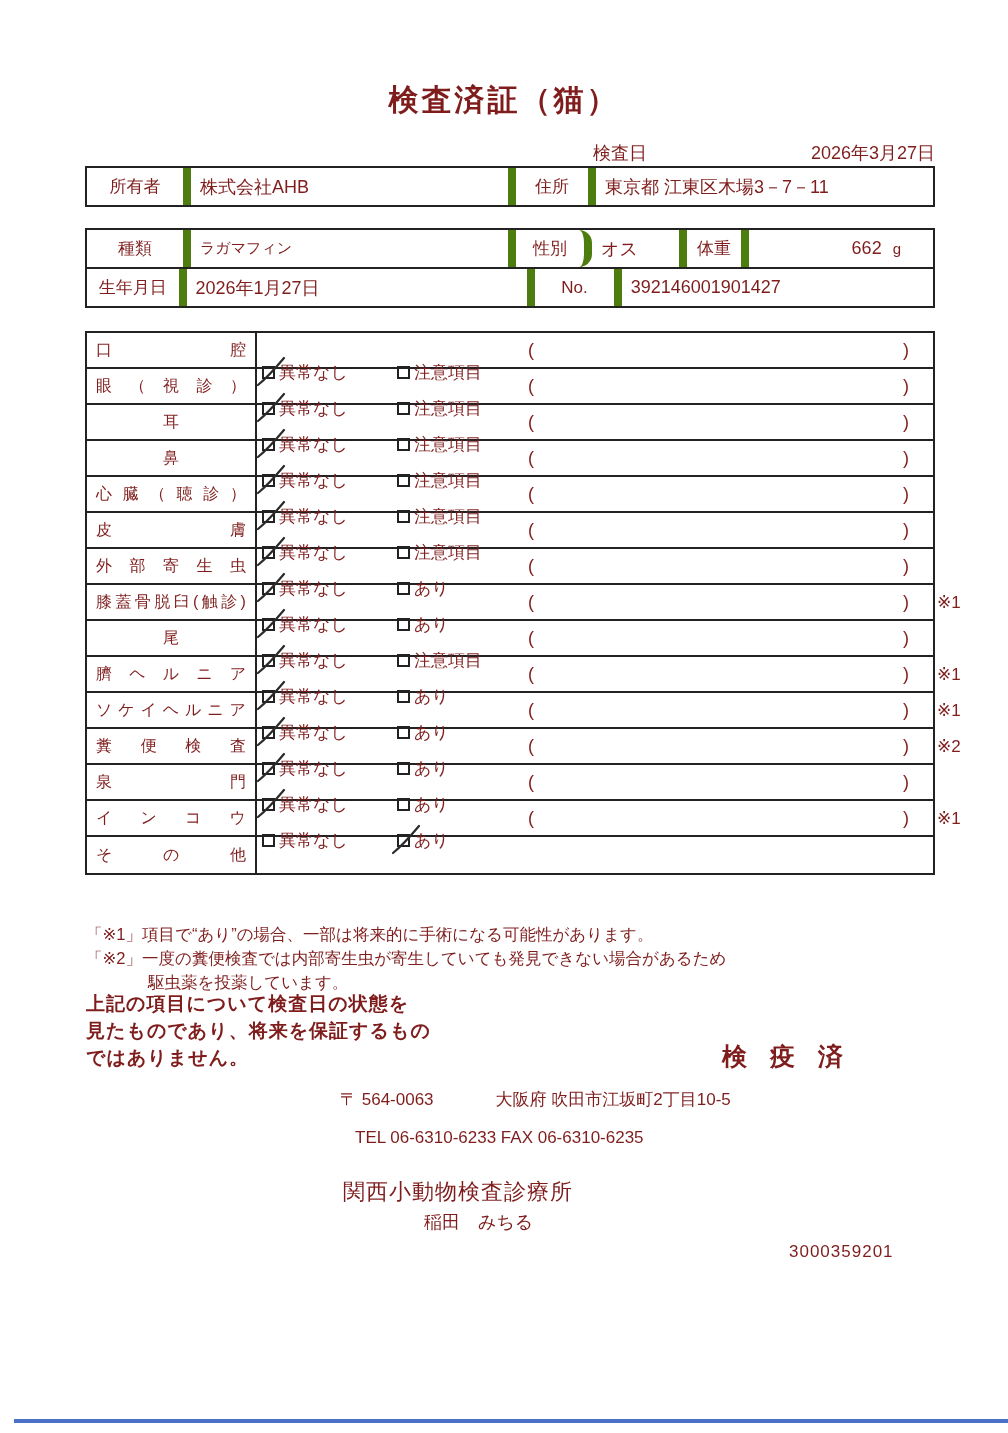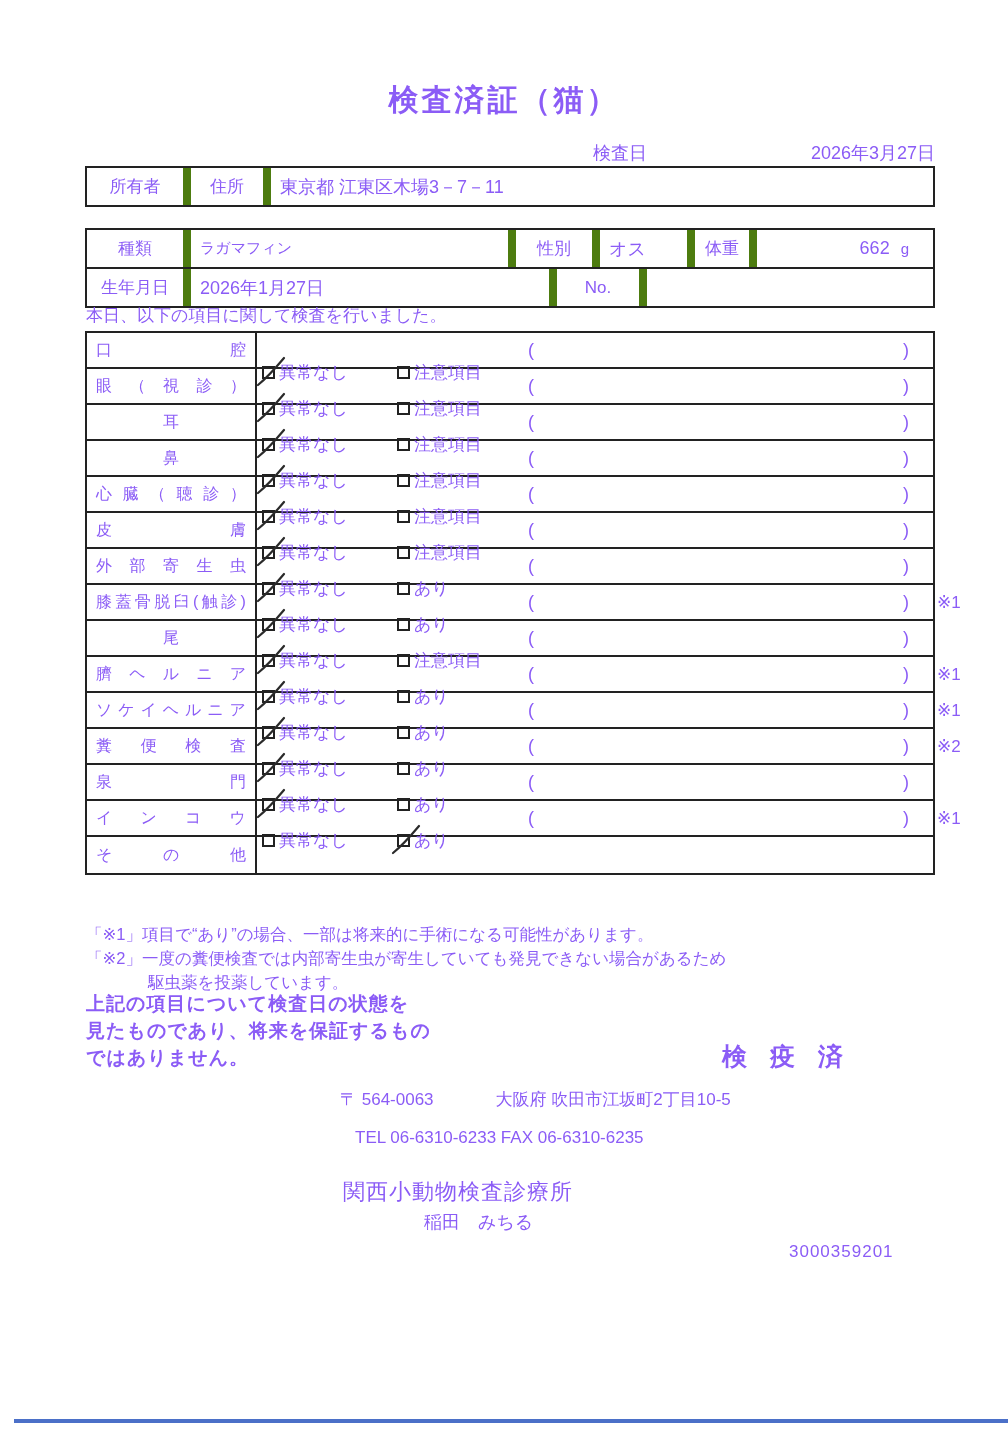--- a/index.html
+++ b/index.html
@@ -1,18 +1,18 @@
 <!DOCTYPE html>
 <html><head>
 <meta charset="utf-8">
 <style>
   html,body { margin:0; padding:0; background:#ffffff; }
   .page {
     position:relative; width:1008px; height:1433px; background:#ffffff;
-    font-family:"Liberation Sans","DejaVu Sans",sans-serif; color:#8b5cf6;
+    font-family:"Liberation Sans","DejaVu Sans",sans-serif; color:#7f1d1d;
     overflow:hidden;
   }
   .title { position:absolute; top:80px; left:0; width:100%; text-align:center;
            font-size:30px; font-weight:bold; letter-spacing:3px; }
   .date-label { position:absolute; top:141px; left:593px; font-size:18px; }
   .date-value { position:absolute; top:141px; right:73px; font-size:18px; }
 
   .tbl { position:absolute; left:85px; width:850px; border:2px solid #222;
          box-sizing:border-box; }
   .tbl-row { display:flex; }
@@ -77,45 +77,46 @@
 <div class="page">
 
   <div class="title">検査済証（猫）</div>
 
   <div class="date-label">検査日</div>
   <div class="date-value">2026年3月27日</div>
 
   <div class="tbl" style="top:166px;">
     <div class="tbl-row">
       <div class="cell lbl" style="width:104px;">所有者</div>
+      <div class="cell" style="width:325px;">株式会社AHB</div>
       <div class="cell lbl" style="width:80px;">住所</div>
       <div class="cell last" style="width:337px;">東京都 江東区木場3－7－11</div>
     </div>
   </div>
 
   <div class="tbl" style="top:228px;">
     <div class="tbl-row divider">
       <div class="cell lbl" style="width:104px;">種類</div>
       <div class="cell breed" style="width:325px;">ラガマフィン</div>
-      <div class="cell lbl" style="width:84px;">性別</div>
+      <div class="cell lbl" style="width:76px;border-radius:13px;">性別</div>
       <div class="cell" style="width:95px;">オス</div>
       <div class="cell lbl" style="width:62px;">体重</div>
       <div class="cell last weight-val" style="width:170px;">
         <span>662</span>
         <span class="unit">g</span>
       </div>
     </div>
     <div class="tbl-row">
       <div class="cell lbl" style="width:104px;">生年月日</div>
       <div class="cell" style="width:366px;">2026年1月27日</div>
       <div class="cell lbl" style="width:90px;">No.</div>
-    </div>
-  </div>
-
-  <div class="intro">本日、以下の項目に関して検査を行いました。</div>
+      <div class="cell last" style="width:327px;">392146001901427</div>
+    </div>
+  </div>
+
 
   <div class="chk">
 
     <div class="chk-row">
       <div class="chk-label">
           <span>口</span>
           <span>腔</span>
         </div>
       <span class="opt opt1 checked">
           <span class="cb">

